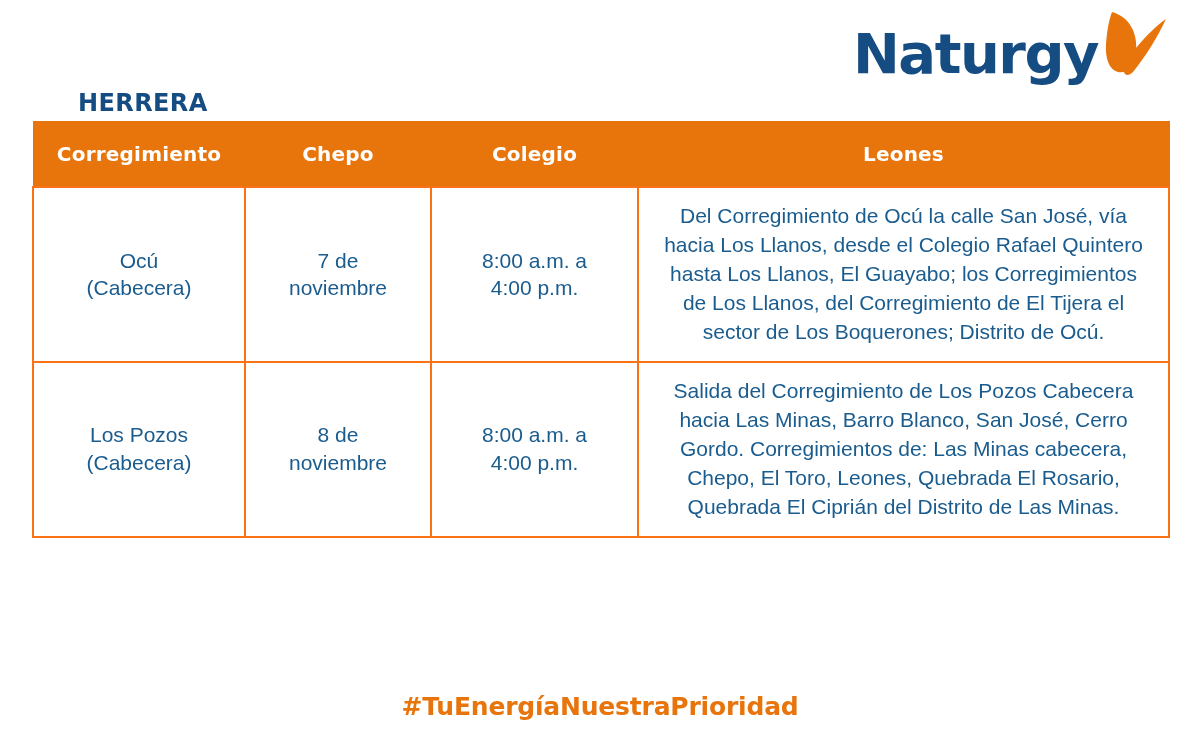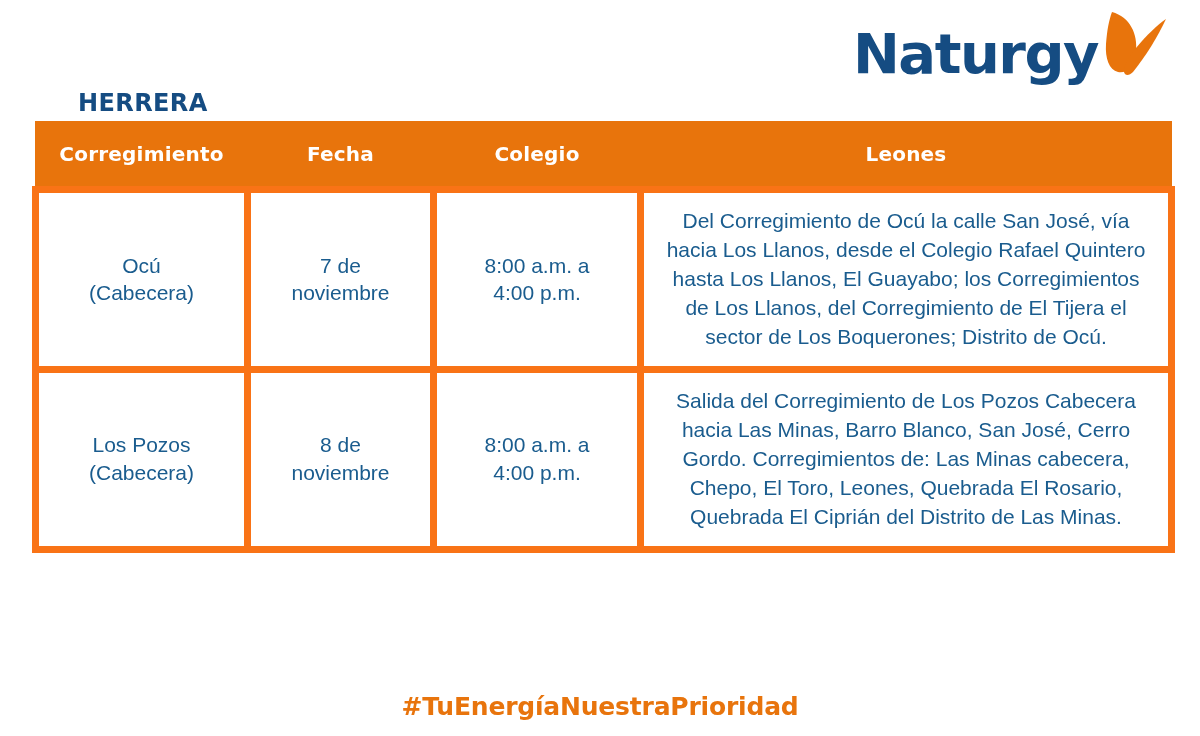--- a/index.html
+++ b/index.html
@@ -68,21 +68,21 @@
     font-size: 20px;
     font-weight: bold;
     height: 64px;
     padding: 0 6px;
     text-align: center;
     vertical-align: middle;
     border: 1px solid #E8740C;
     letter-spacing: 0.2px;
   }
   .outage-table td {
-    border: 7px solid #f97316;
+    border: 2px solid #f97316;
     color: #1A5C8E;
     font-family: "Liberation Sans", sans-serif;
     font-size: 21px;
     line-height: 1.33;
     text-align: center;
     vertical-align: middle;
     padding: 10px 14px;
   }
   .col-corregimiento { width: 212px; }
   .col-fecha         { width: 186px; }
@@ -124,21 +124,21 @@
 <table class="outage-table">
   <colgroup>
     <col class="col-corregimiento">
     <col class="col-fecha">
     <col class="col-horario">
     <col class="col-zonas">
   </colgroup>
   <thead>
     <tr>
       <th>Corregimiento</th>
-      <th>Fecha</th>
+      <th>Chepo</th>
       <th>Colegio</th>
       <th>Leones</th>
     </tr>
   </thead>
   <tbody>
     <tr>
       <td class="cell-corregimiento">Ocú<br>(Cabecera)</td>
       <td class="cell-fecha">7 de<br>noviembre</td>
       <td class="cell-horario">8:00 a.m. a<br>4:00 p.m.</td>
       <td class="cell-zonas">Del Corregimiento de Ocú la calle San José, vía hacia Los Llanos, desde el Colegio Rafael Quintero hasta Los Llanos, El Guayabo; los Corregimientos de Los Llanos, del Corregimiento de El Tijera el sector de Los Boquerones; Distrito de Ocú.</td>

